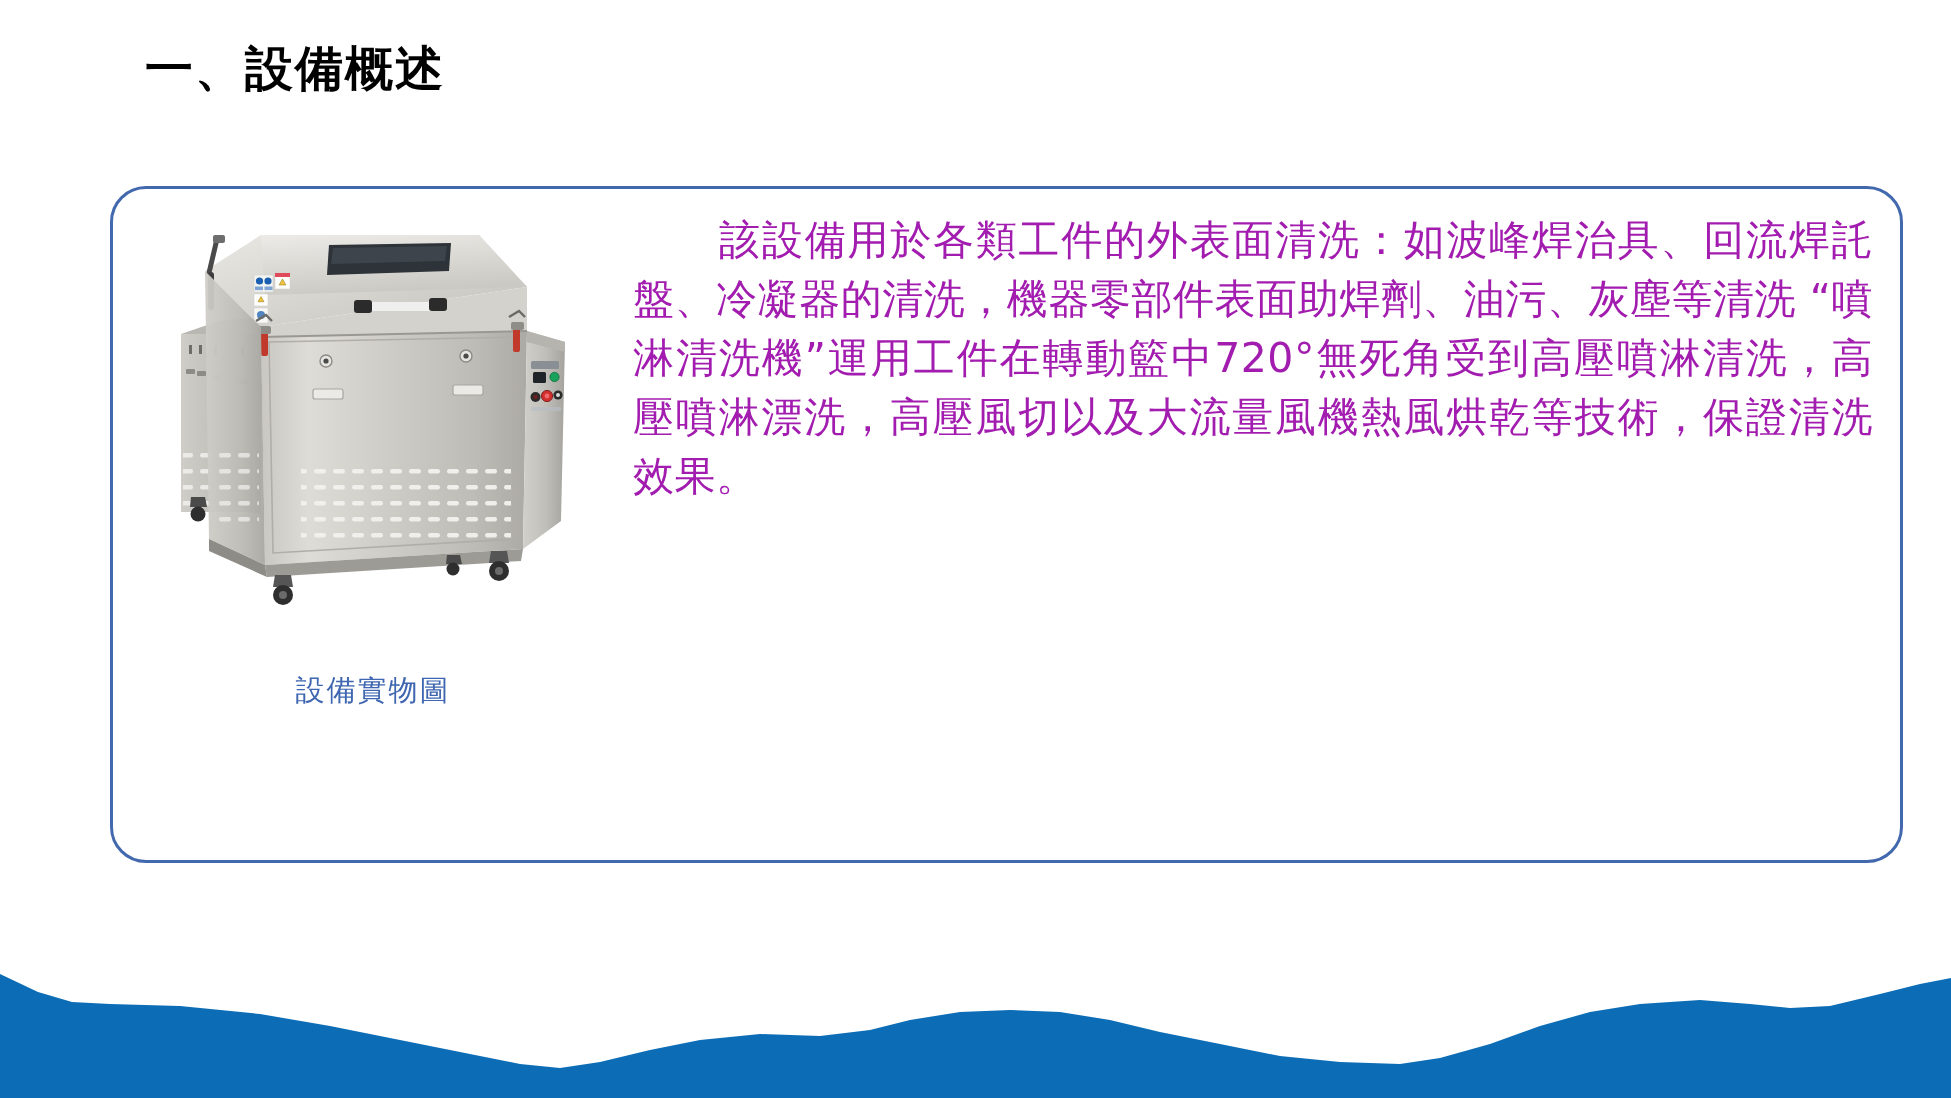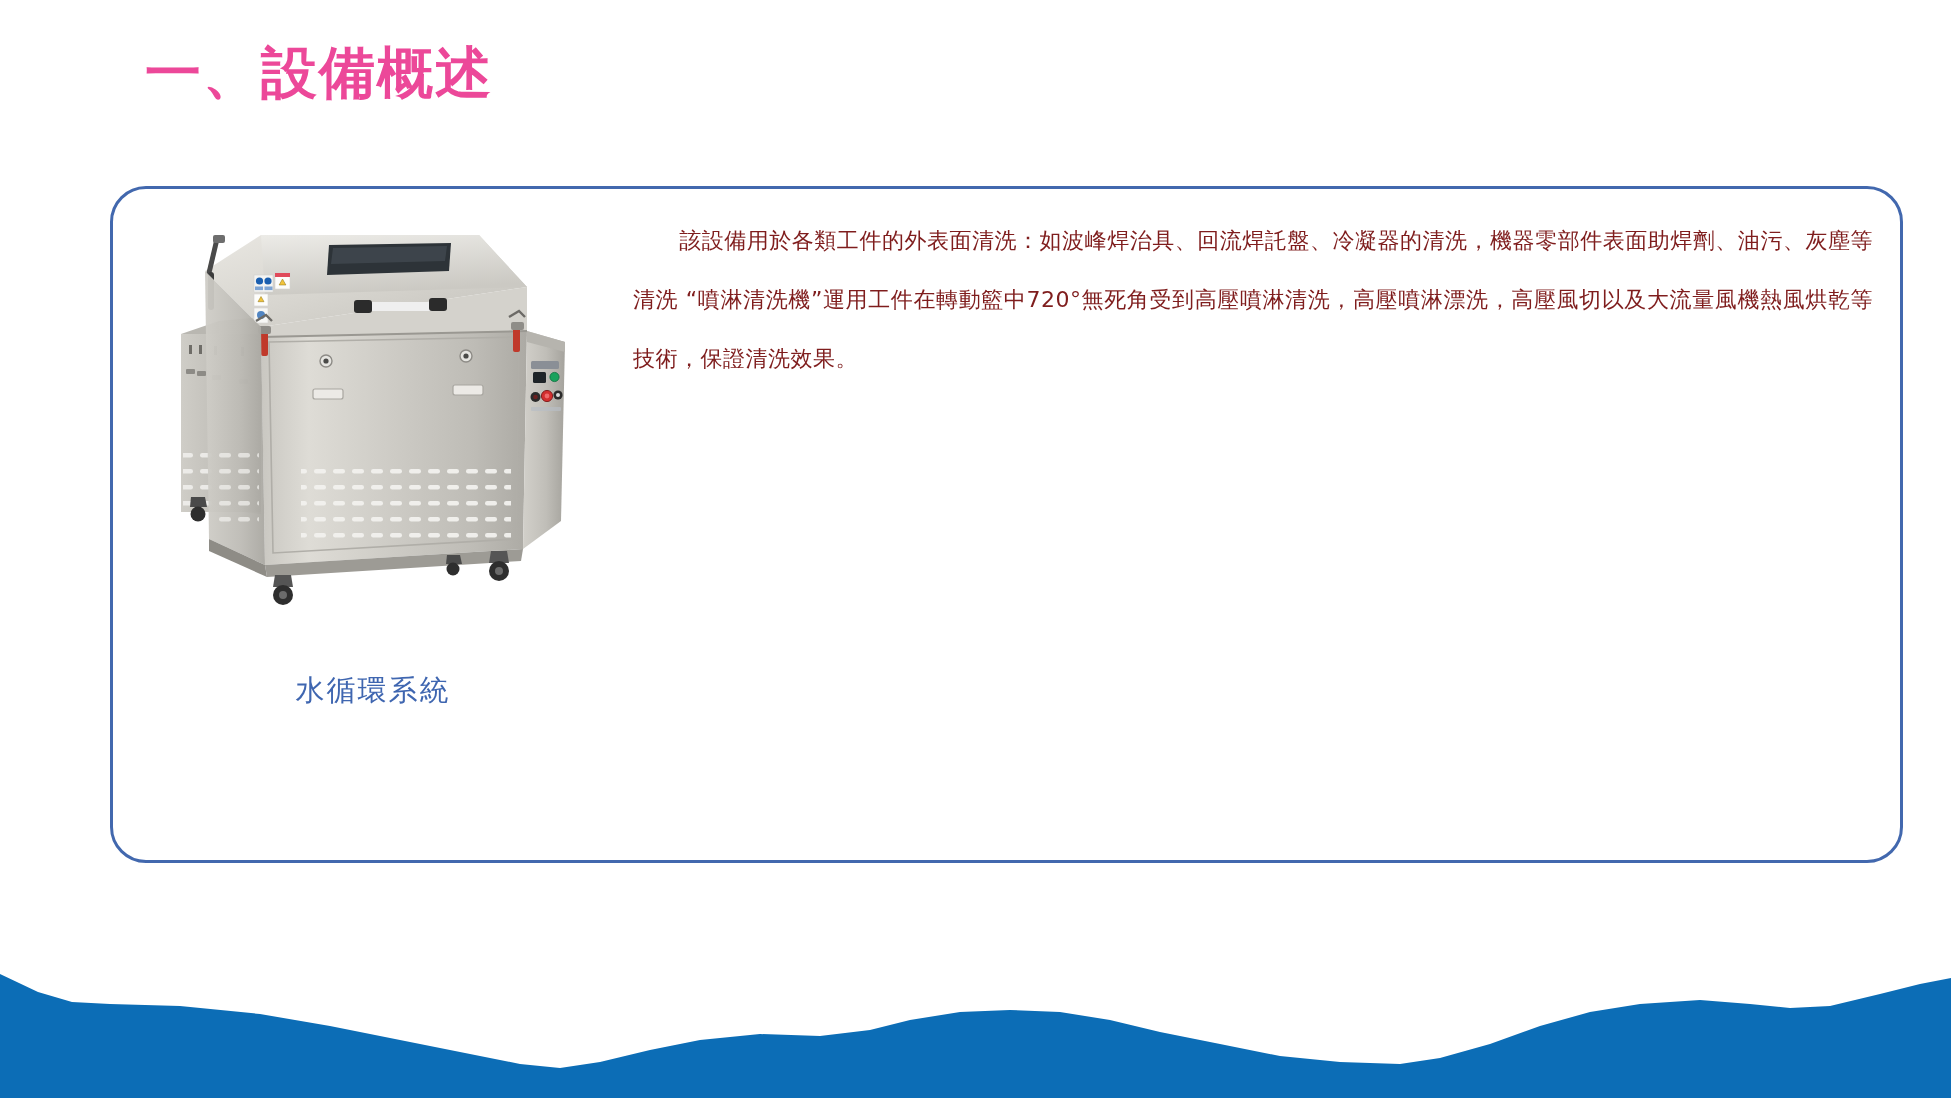--- a/index.html
+++ b/index.html
@@ -17,23 +17,23 @@
     height: 1098px;
     overflow: hidden;
     background: #ffffff;
   }
 
   
   #section-title {
     position: absolute;
     left: 145px;
     top: 38px;
-    font-size: 56px;
+    font-size: 48px;
     font-weight: bold;
-    color: #ec4899;
+    color: #000000;
     letter-spacing: 2px;
     white-space: nowrap;
     line-height: 1.25;
   }
 
   
   #content-card {
     position: absolute;
     left: 110px;
     top: 186px;
@@ -74,22 +74,22 @@
   
   #text-column {
     position: absolute;
     left: 520px;
     top: 22px;
     width: 1250px;
     padding-right: 10px;
     box-sizing: border-box;
   }
   .body-para {
-    color: #7f1d1d;
-    font-size: 22px;
+    color: #a21caf;
+    font-size: 41px;
     line-height: 59px;
     letter-spacing: 0.5px;
     text-align: justify;
     text-justify: inter-ideograph;
     margin: 0 0 12px 0;
   }
   .body-para.indent-2 { text-indent: 2.1em; }
   .body-para.indent-1 { text-indent: 1.0em; }
 
   
@@ -254,21 +254,21 @@
           <path d="M330,342 l16,0 l2,12 l-20,0 Z" fill="#555"></path>
           <circle cx="338" cy="362" r="10" fill="#2e2e2e"></circle>
           <circle cx="338" cy="362" r="4" fill="#6b6b6b"></circle>
           <path d="M286,346 l13,0 l2,9 l-16,0 Z" fill="#4a4a4a"></path>
           <circle cx="292" cy="360" r="6.5" fill="#2e2e2e"></circle>
           <path d="M30,288 l14,0 l2,10 l-17,0 Z" fill="#4a4a4a"></path>
           <circle cx="37" cy="305" r="7.5" fill="#2e2e2e"></circle>
         </g>
       </svg>
 
-      <div id="photo-caption">水循環系統</div>
+      <div id="photo-caption">設備實物圖</div>
     </div>
 
     <div id="text-column">
       <p class="body-para indent-2">該設備用於各類工件的外表面清洗：如波峰焊治具、回流焊託盤、冷凝器的清洗，機器零部件表面助焊劑、油污、灰塵等清洗 “噴淋清洗機”運用工件在轉動籃中720°無死角受到高壓噴淋清洗，高壓噴淋漂洗，高壓風切以及大流量風機熱風烘乾等技術，保證清洗效果。</p>
     </div>
 
   </div>
 
   <svg id="bottom-wave" viewBox="0 0 1951 160" preserveAspectRatio="none">
     <path d="M0,36

